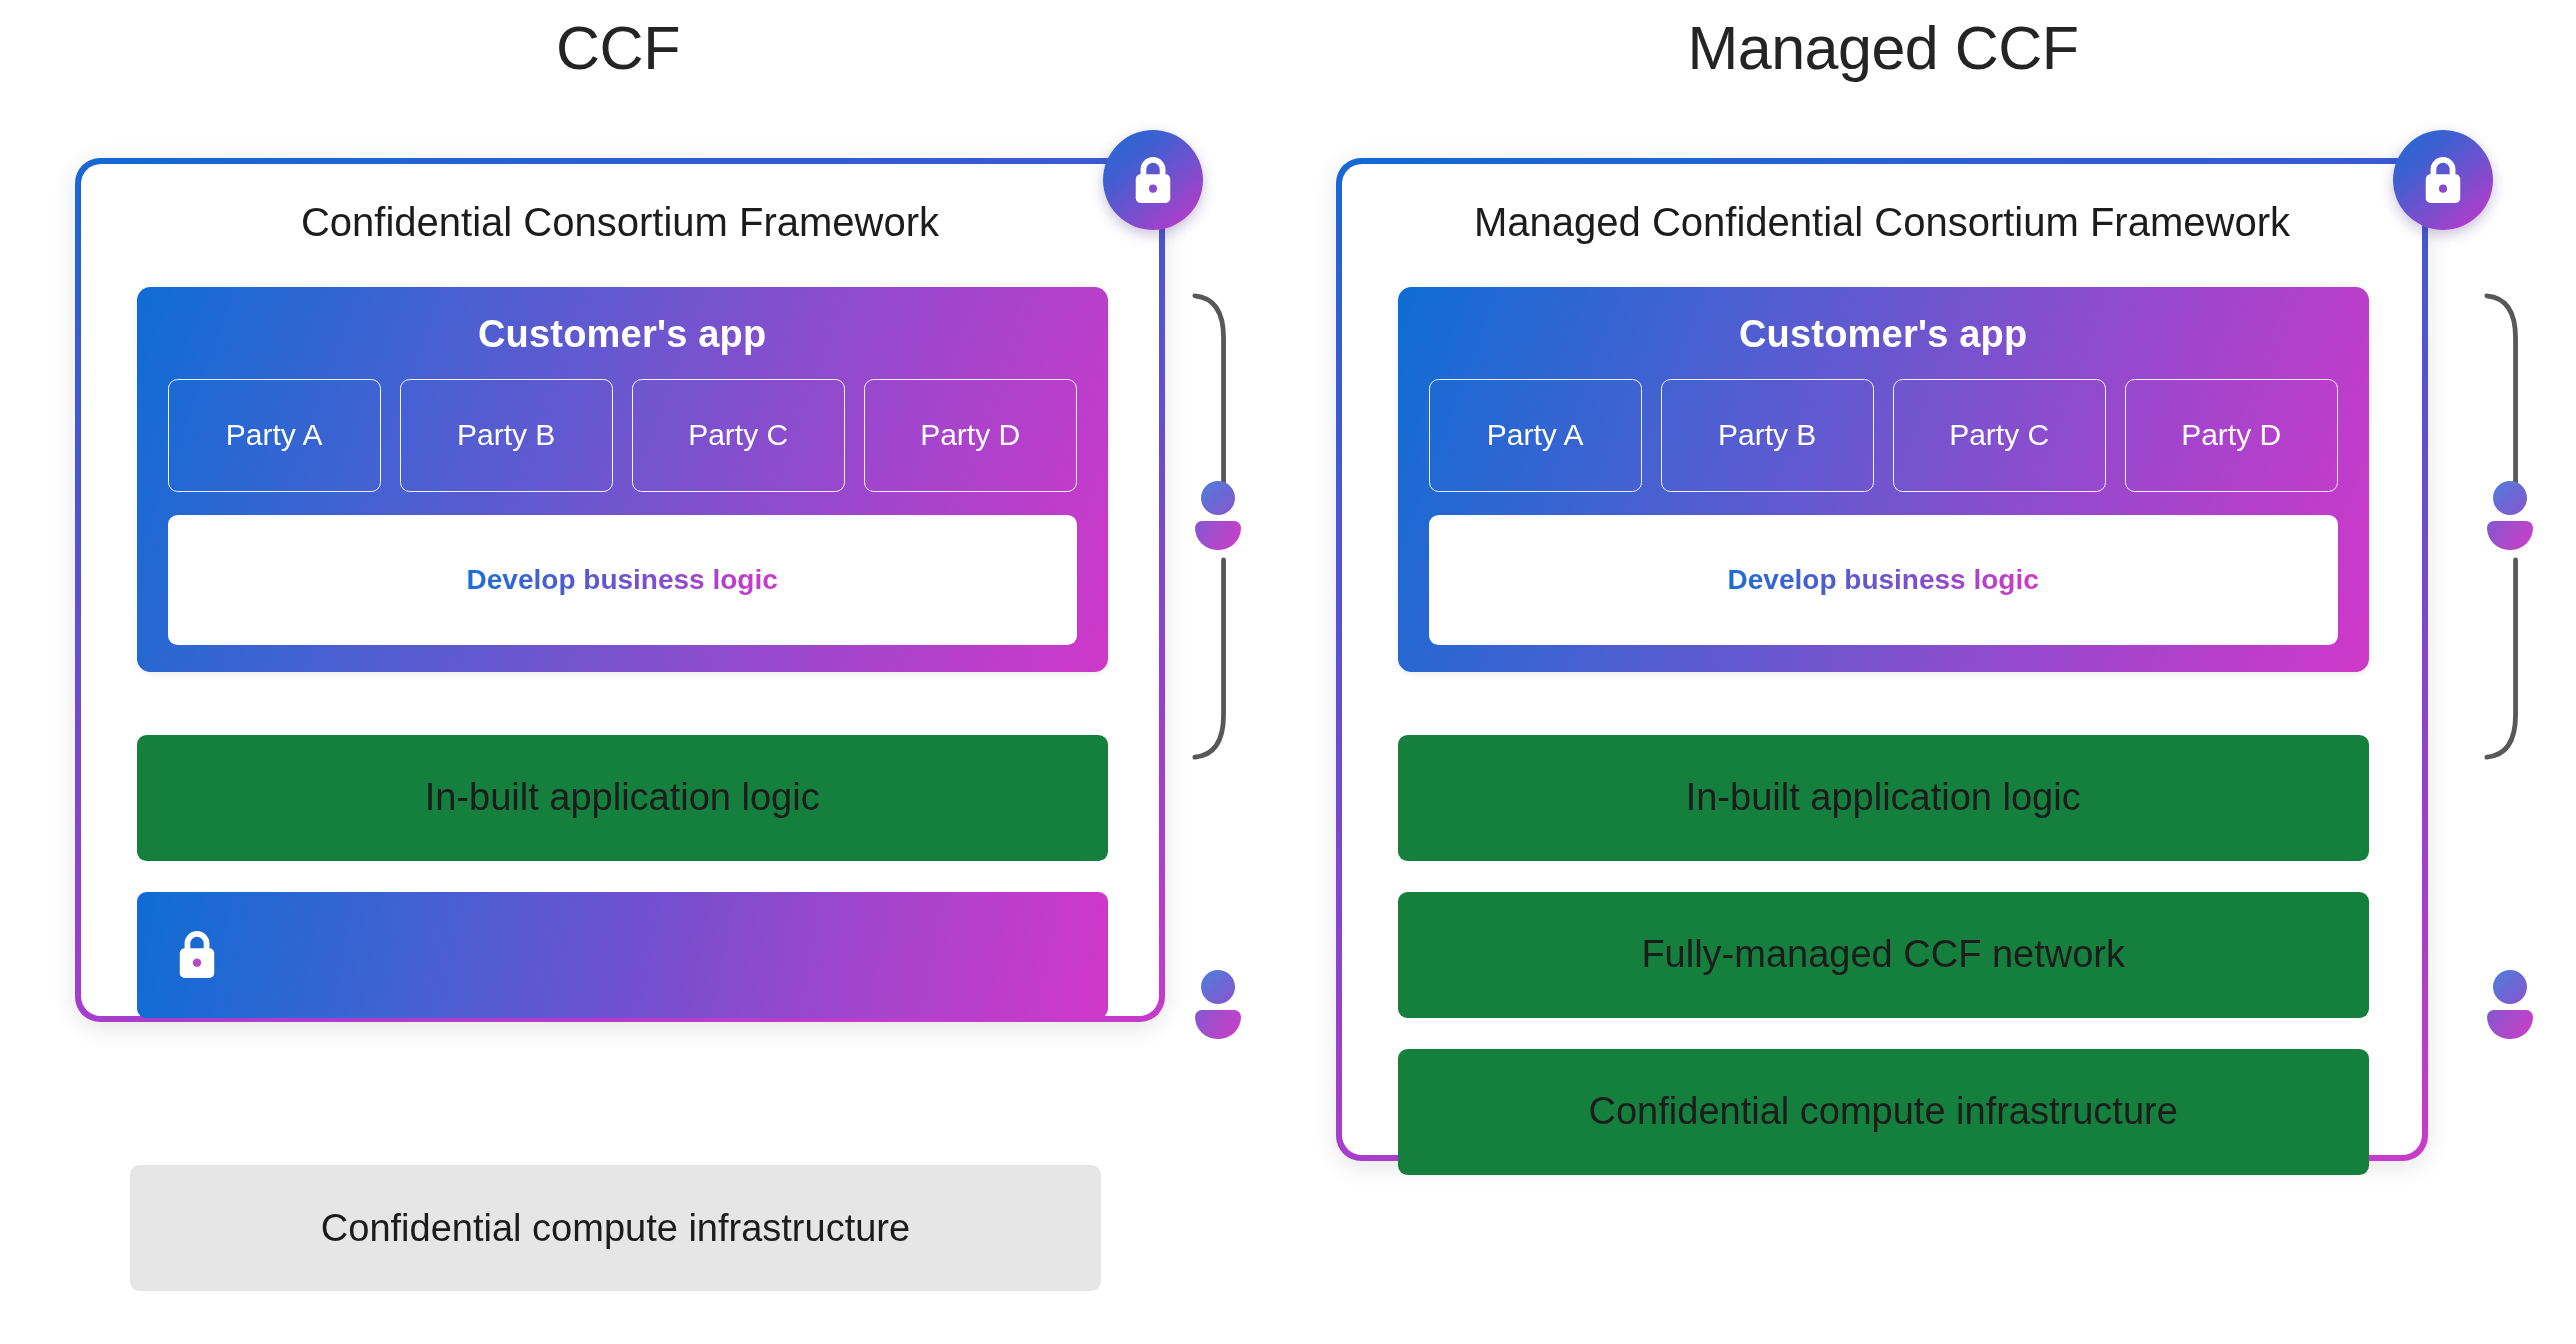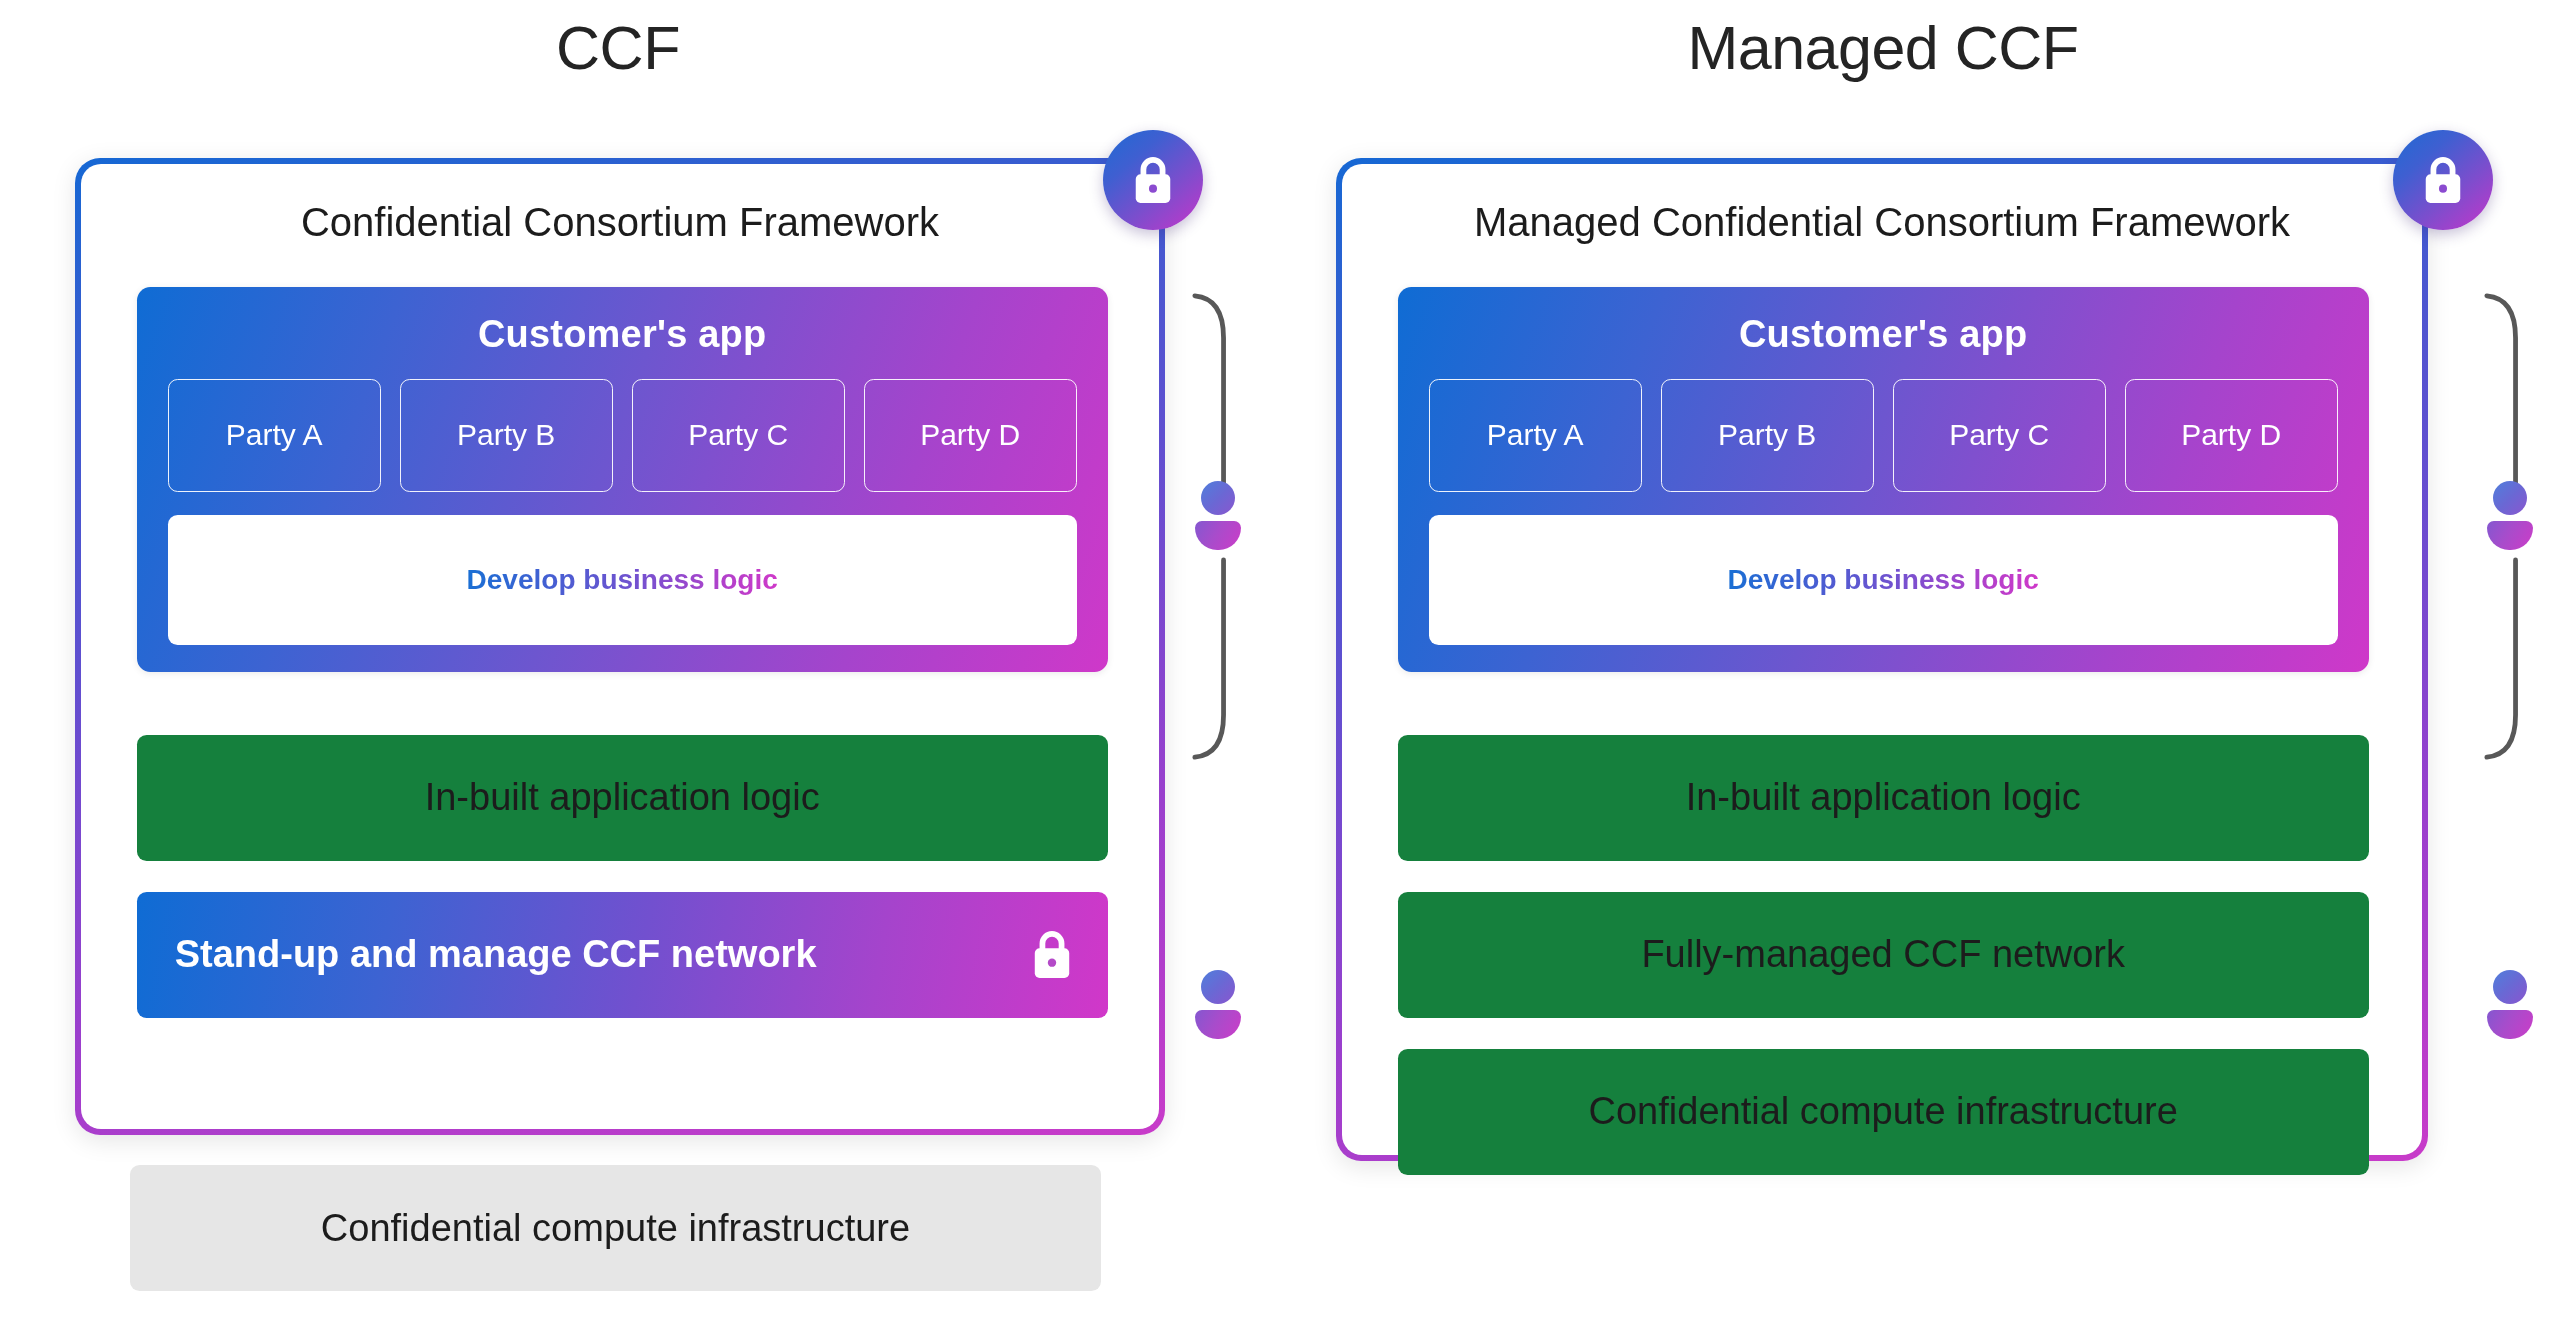--- a/index.html
+++ b/index.html
@@ -39,21 +39,21 @@
     background: linear-gradient(168deg, #1668d4 0%, #2f5fd0 12%, #5f4fd0 42%, #9a3fcd 72%, #c83bc9 100%);
     box-shadow: 0 5.7px 25px rgba(0,0,0,0.10);
   }
   .panel-inner {
     width: 100%;
     height: 100%;
     background: #ffffff;
     border-radius: 20px;
     position: relative;
   }
-  #panel-left  { left: 75px;   top: 158px;  width: 1090px; height: 977px; }
+  #panel-left  { left: 75px;   top: 158px;  width: 1090px; height: 864px; }
   #panel-right { left: 1336px; top: 158px;  width: 1092px; height: 1003px; }
 
   
   .fw-heading {
     position: absolute;
     top: 36px;
     left: 0;
     width: 100%;
     text-align: center;
     font-size: 40px;
@@ -253,21 +253,20 @@
         </div>
 
         <div class="dev-logic">
           <span class="dev-logic-text">Develop business logic</span>
         </div>
       </div>
 
       <div class="grey-row" style="top:571px;">In-built application logic</div>
 
       <div class="grad-row" style="top:728px;">
-        <span class="grad-row-text">Stand-up and manage CCF network</span>
         <svg class="inline-lock" viewBox="0 0 46 56">
           <path d="M13 22 V16 a10 10 0 0 1 20 0 V22" fill="none" stroke="#ffffff" stroke-width="6"></path>
           <rect x="5" y="21" width="36" height="31" rx="5" fill="#ffffff"></rect>
           <circle cx="23" cy="36" r="4.4" fill="#b44ac8"></circle>
         </svg>
       </div>
 
     </div>
   </div>
 

